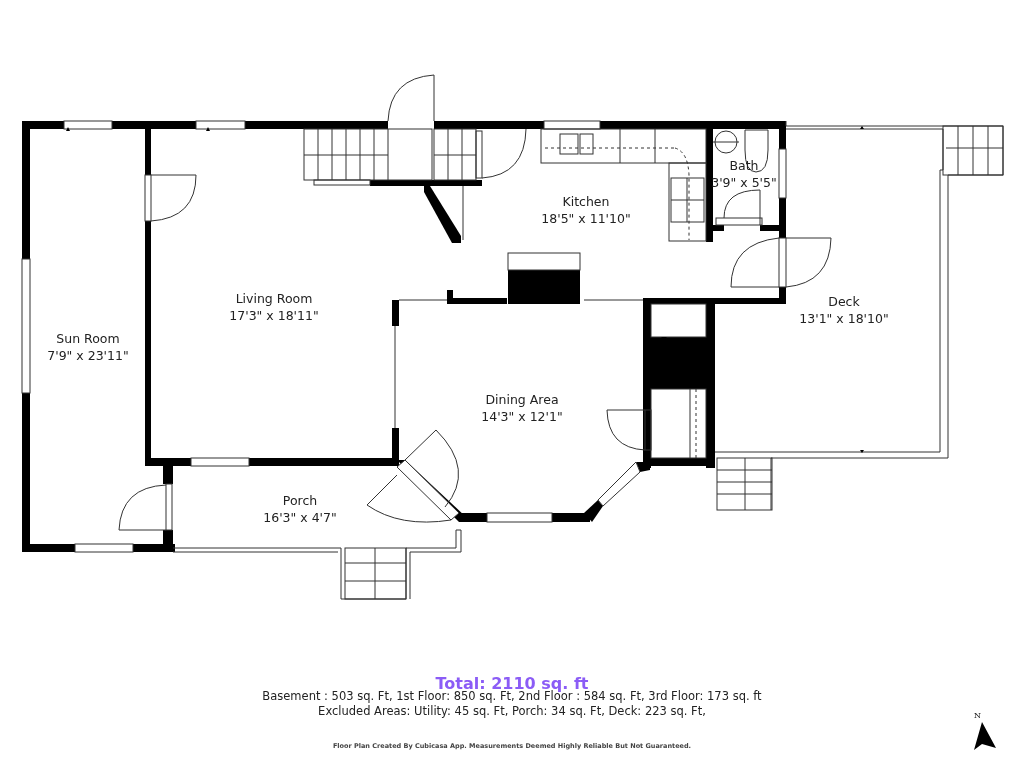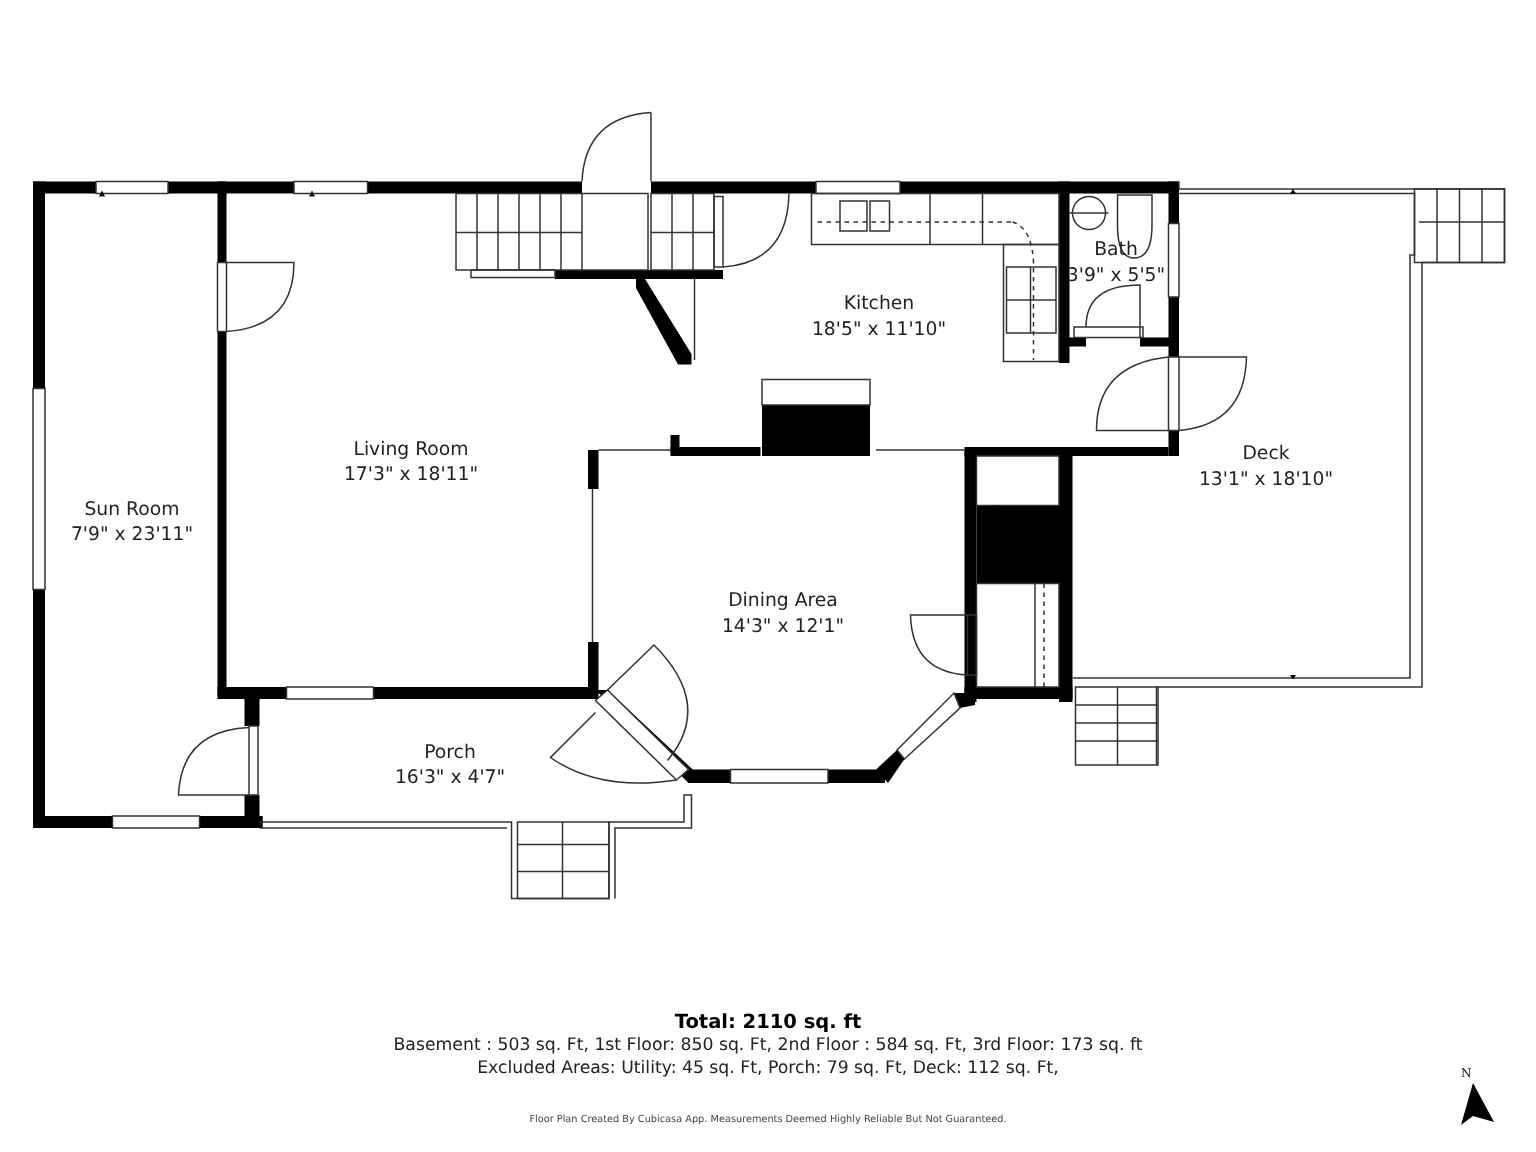--- a/index.html
+++ b/index.html
@@ -1,21 +1,21 @@
 <!DOCTYPE html>
 <html><head>
 <meta charset="utf-8">
 <style>
   html, body { margin: 0; padding: 0; background: #ffffff; }
   body { width: 1024px; height: 768px; position: relative; overflow: hidden; font-family: "DejaVu Sans", sans-serif; }
   #plan { position: absolute; left: 0; top: 0; width: 1024px; height: 768px; }
   .room-label { font-family: "DejaVu Sans", sans-serif; font-size: 12.5px; fill: #222; text-anchor: middle; }
-  #summary-total { position: absolute; top: 674px; left: 0; width: 1024px; text-align: center; font-size: 13px; font-weight: bold; color: #000000; }
+  #summary-total { position: absolute; top: 674px; left: 0; width: 1024px; text-align: center; font-size: 16px; font-weight: bold; color: #8b5cf6; }
   #summary-lines { position: absolute; top: 689px; left: 0; width: 1024px; text-align: center; font-size: 11.5px; line-height: 15px; color: #222; }
-  #disclaimer { position: absolute; top: 742px; left: 0; width: 1024px; text-align: center; font-size: 6.5px; color: #444; }
+  #disclaimer { position: absolute; top: 742px; left: 0; width: 1024px; text-align: center; font-size: 6.5px; color: #444; font-weight: bold; }
   #compass { position: absolute; left: 966px; top: 708px; width: 40px; height: 50px; }
   #compass-n { position: absolute; left: 974px; top: 711px; font-size: 8px; font-family: "DejaVu Serif", serif; color: #111; }
 </style>
 </head>
 <body>
 
 <svg id="plan" viewBox="0 0 1024 768" xmlns="http://www.w3.org/2000/svg">
   <g fill="#000">
 
     <rect x="22" y="121" width="42" height="8"></rect>
@@ -203,20 +203,20 @@
     <text class="room-label" x="522" y="404">Dining Area</text>
     <text class="room-label" x="522" y="421">14'3" x 12'1"</text>
     <text class="room-label" x="300" y="505">Porch</text>
     <text class="room-label" x="300" y="522">16'3" x 4'7"</text>
   </g>
 </svg>
 
 <div id="summary-total">Total: 2110 sq. ft</div>
 <div id="summary-lines">
   <div>Basement : 503 sq. Ft, 1st Floor: 850 sq. Ft, 2nd Floor : 584 sq. Ft, 3rd Floor: 173 sq. ft</div>
-  <div>Excluded Areas: Utility: 45 sq. Ft, Porch: 79 sq. Ft, Deck: 112 sq. Ft,</div>
+  <div>Excluded Areas: Utility: 45 sq. Ft, Porch: 34 sq. Ft, Deck: 223 sq. Ft,</div>
 </div>
 <div id="disclaimer">Floor Plan Created By Cubicasa App. Measurements Deemed Highly Reliable But Not Guaranteed.</div>
 
 <div id="compass-n">N</div>
 <svg id="compass" viewBox="0 0 40 50">
   <polygon points="16,14 8,42 16,36 30,40" fill="#000"></polygon>
 </svg>
 
 </body></html>

